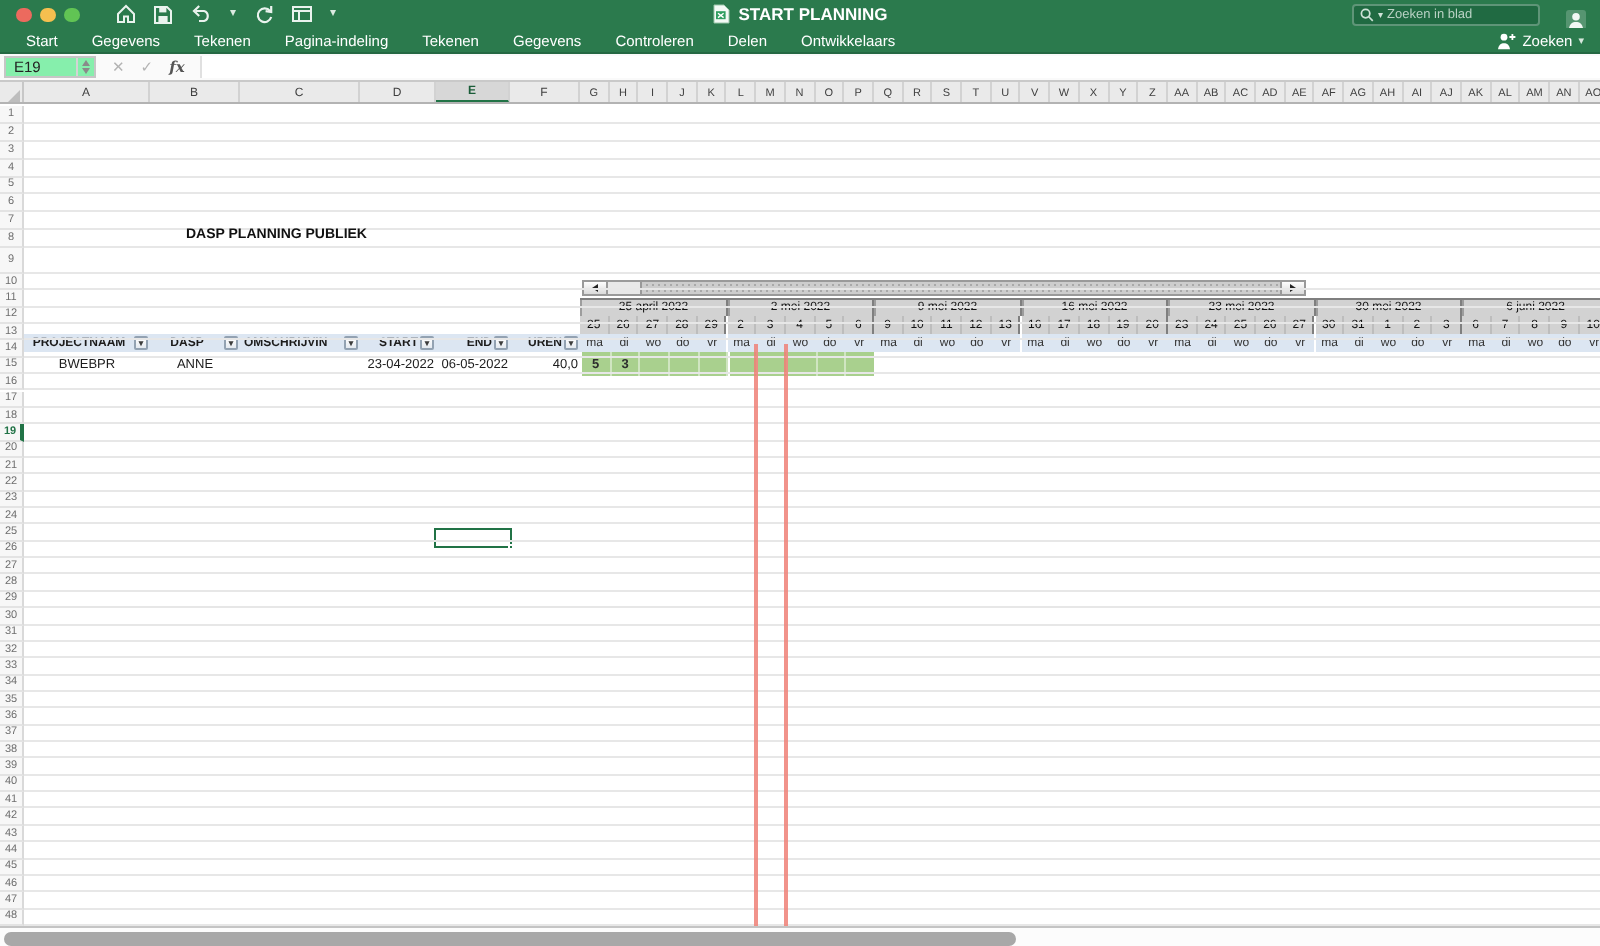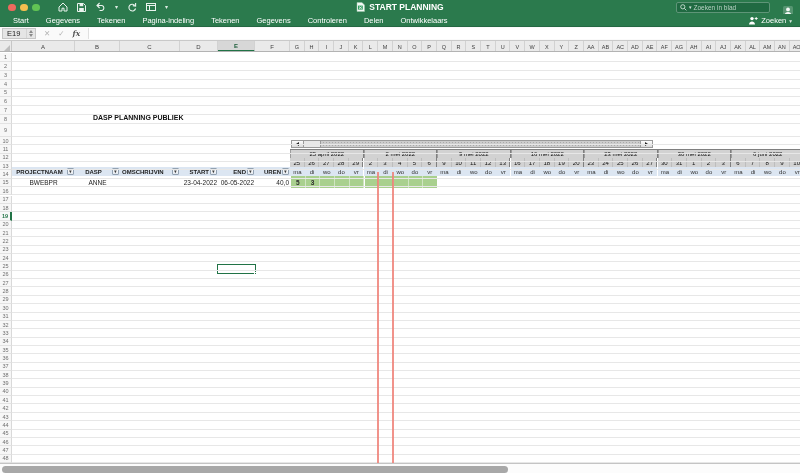--- a/index.html
+++ b/index.html
@@ -24,21 +24,21 @@
 
   
   .tabsrow { position:absolute; left:0; top:14px; width:800px; height:13px; background:#2b7a4d; border-bottom:1px solid #256843; }
   .tabs { position:absolute; left:13px; top:0; height:13px; display:flex; gap:17px; align-items:center; }
   .tab { color:#fff; font-size:7.5px; white-space:nowrap; cursor:default; }
   .share { position:absolute; right:8px; top:0; height:13px; display:flex; align-items:center; gap:3px; color:#fff; font-size:7.5px; }
   .share .chev { font-size:5.5px; color:#d8e8de; }
 
   
   .fbar { position:absolute; left:0; top:27px; width:800px; height:14px; background:#fafafa; border-bottom:1px solid #c9c9c9; display:flex; align-items:stretch; }
-  .namebox { position:relative; width:34px; border:1px solid #c6c6c6; background:#e5e5e5; margin:1px 0 1px 2px; display:flex; }
+  .namebox { position:relative; width:46px; border:1px solid #c6c6c6; background:#86efac; margin:1px 0 1px 2px; display:flex; }
   .namebox .ref { flex:1; font-size:7.5px; color:#222; padding-left:4px; }
   .stepper { width:9px; border-left:1px solid #d4d4d4; height:100%; display:flex; flex-direction:column; align-items:center; justify-content:center; gap:1px; }
   .stepper i { width:0; height:0; border-left:2.5px solid transparent; border-right:2.5px solid transparent; display:block; }
   .stepper .up { border-bottom:3px solid #8a8a8a; } .stepper .dn { border-top:3px solid #8a8a8a; }
   .fbtns { display:flex; align-items:center; gap:8px; padding:0 8px; color:#b3b3b3; font-size:7.5px; }
   .fx { font-family:"DejaVu Serif", serif; font-style:italic; color:#555; font-weight:700;text-align:center; }
   .ffield { flex:1; border-left:1px solid #e0e0e0; margin:1px 0; background:#fff; font-size:7px; color:#222; padding-left:4px; }
 
   
   .colheads { position:absolute; left:0; top:41px; width:800px; height:11px; background:#eaeaea; border-bottom:1px solid #b3b3b3; overflow:hidden; }

